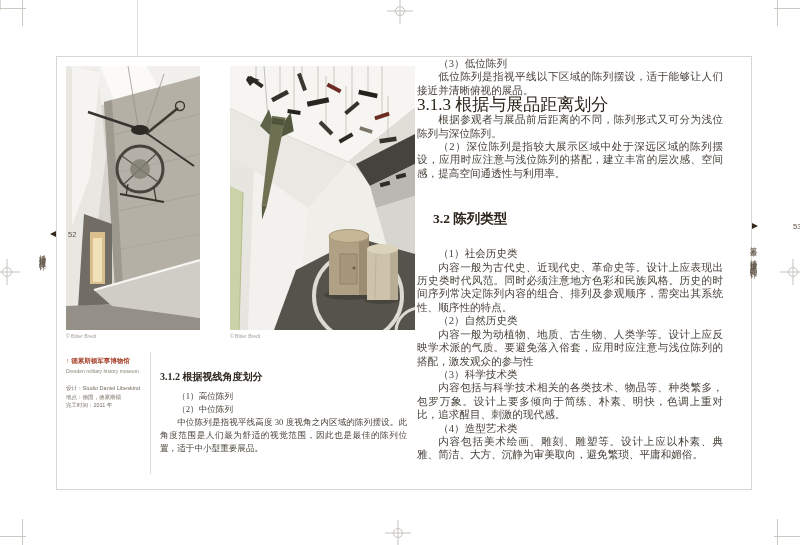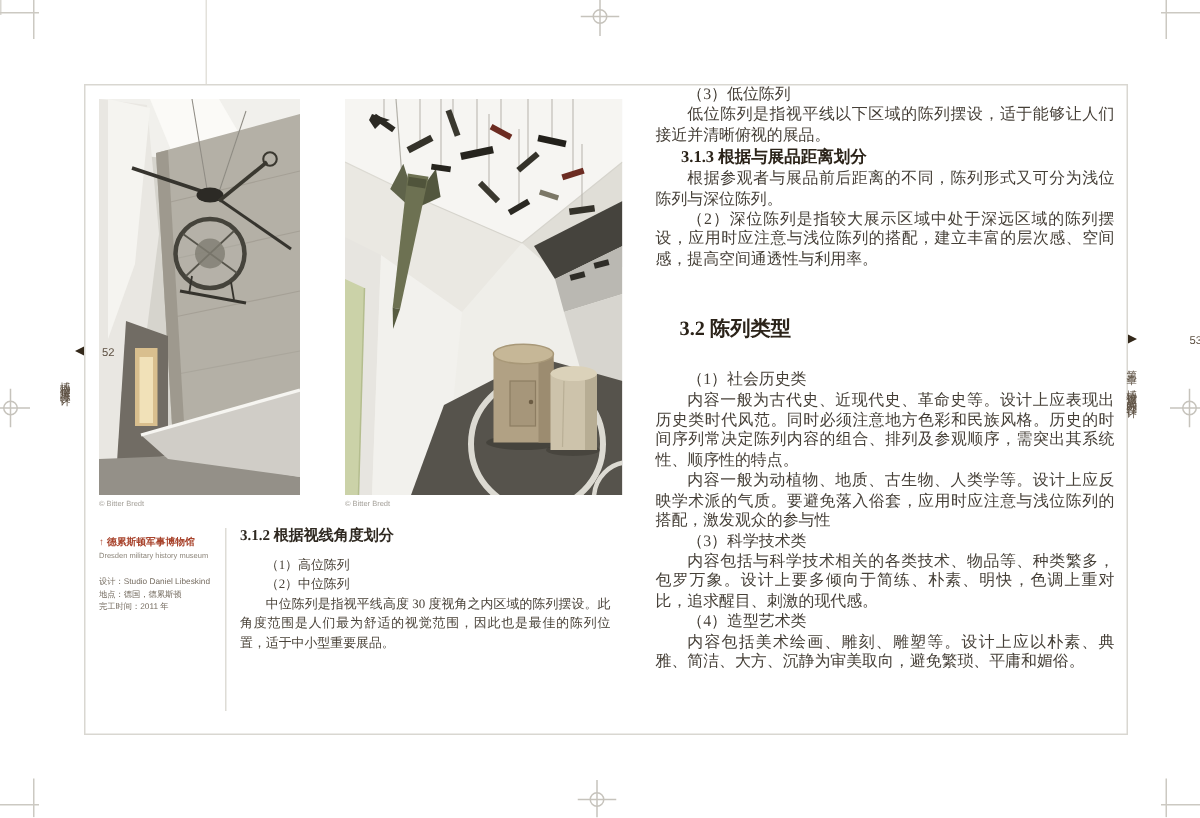--- a/index.html
+++ b/index.html
@@ -38,27 +38,27 @@
   .credit-2{left:230px;top:333px;}
   
   .caption{position:absolute;left:66px;top:357px;width:84px;}
   .cap-title{font-size:6.5px;font-weight:bold;color:#a8432c;font-family:"Liberation Sans",sans-serif;white-space:nowrap;}
   .cap-arrow{margin-right:2px;}
   .cap-en{font-size:5px;color:#8d867b;margin-top:2px;font-family:"Liberation Sans",sans-serif;white-space:nowrap;}
   .cap-details{margin-top:10px;font-size:5.5px;line-height:8.5px;color:#756c60;
                font-family:"Liberation Sans",sans-serif;white-space:nowrap;}
   .col-divider{position:absolute;left:150px;top:352px;width:1px;height:122px;background:#dedcd6;}
   
-  .left-col{position:absolute;left:160px;top:350px;width:247px;}
+  .left-col{position:absolute;left:160px;top:370px;width:247px;}
   .left-col .sec-head{font-size:10px;font-weight:bold;color:#2f2921;margin:0 0 6px 0;}
   .left-col p{font-size:8.6px;line-height:13px;color:#4a4339;text-align:justify;text-indent:2em;margin:0;}
   
-  .right-col{position:absolute;left:437px;top:57px;width:306px;}
+  .right-col{position:absolute;left:417px;top:57px;width:306px;}
   .right-col p{font-size:10.6px;line-height:13.4px;color:#453f37;text-align:justify;text-indent:2em;margin:0;}
-  .right-col .h313{font-size:11px;line-height:14px;font-weight:bold;color:#2b2319;text-indent:0;margin:1px 17px;}
+  .right-col .h313{font-size:17px;line-height:14px;font-weight:normal;color:#2b2319;text-indent:0;margin:1px 0;}
   .right-col .h32{font-size:13.5px;line-height:17px;font-weight:bold;color:#2b2319;text-indent:0;margin:30px 0 20px 16px;}
   
   .pn{position:absolute;font-family:Liberation Sans, sans-serif;font-size:7.5px;color:#5d5042;padding-left:32px;}
   .pn-left{left:36px;top:230px;text-align:center;}
   .pn-right{left:761px;top:222px;}
   .tri{position:absolute;width:0;height:0;border-top:3px solid transparent;border-bottom:3px solid transparent;}
   .tri-left{left:50px;top:231px;border-right:6px solid #33281a;}
   .tri-right{left:752px;top:223px;border-left:6px solid #33281a;}
   .vtext{position:absolute;writing-mode:vertical-rl;font-size:7px;letter-spacing:1.5px;color:#5d5042;
          font-family:"Liberation Sans",sans-serif;}
@@ -244,20 +244,21 @@
 
   <div class="right-col">
     <p>（3）低位陈列</p>
     <p>低位陈列是指视平线以下区域的陈列摆设，适于能够让人们接近并清晰俯视的展品。</p>
     <p class="h313">3.1.3 根据与展品距离划分</p>
     <p>根据参观者与展品前后距离的不同，陈列形式又可分为浅位陈列与深位陈列。</p>
     <p>（2）深位陈列是指较大展示区域中处于深远区域的陈列摆设，应用时应注意与浅位陈列的搭配，建立丰富的层次感、空间感，提高空间通透性与利用率。</p>
     <p class="h32">3.2 陈列类型</p>
     <p>（1）社会历史类</p>
     <p>内容一般为古代史、近现代史、革命史等。设计上应表现出历史类时代风范。同时必须注意地方色彩和民族风格。历史的时间序列常决定陈列内容的组合、排列及参观顺序，需突出其系统性、顺序性的特点。</p>
+    <p>（2）自然历史类</p>
     <p>内容一般为动植物、地质、古生物、人类学等。设计上应反映学术派的气质。要避免落入俗套，应用时应注意与浅位陈列的搭配，激发观众的参与性</p>
     <p>（3）科学技术类</p>
     <p>内容包括与科学技术相关的各类技术、物品等、种类繁多，包罗万象。设计上要多倾向于简练、朴素、明快，色调上重对比，追求醒目、刺激的现代感。</p>
     <p>（4）造型艺术类</p>
     <p>内容包括美术绘画、雕刻、雕塑等。设计上应以朴素、典雅、简洁、大方、沉静为审美取向，避免繁琐、平庸和媚俗。</p>
   </div>
 
   <div class="pn pn-left">52</div>
   <div class="tri tri-left"></div>
   <div class="vtext vtext-left">博物馆展陈设计</div>

